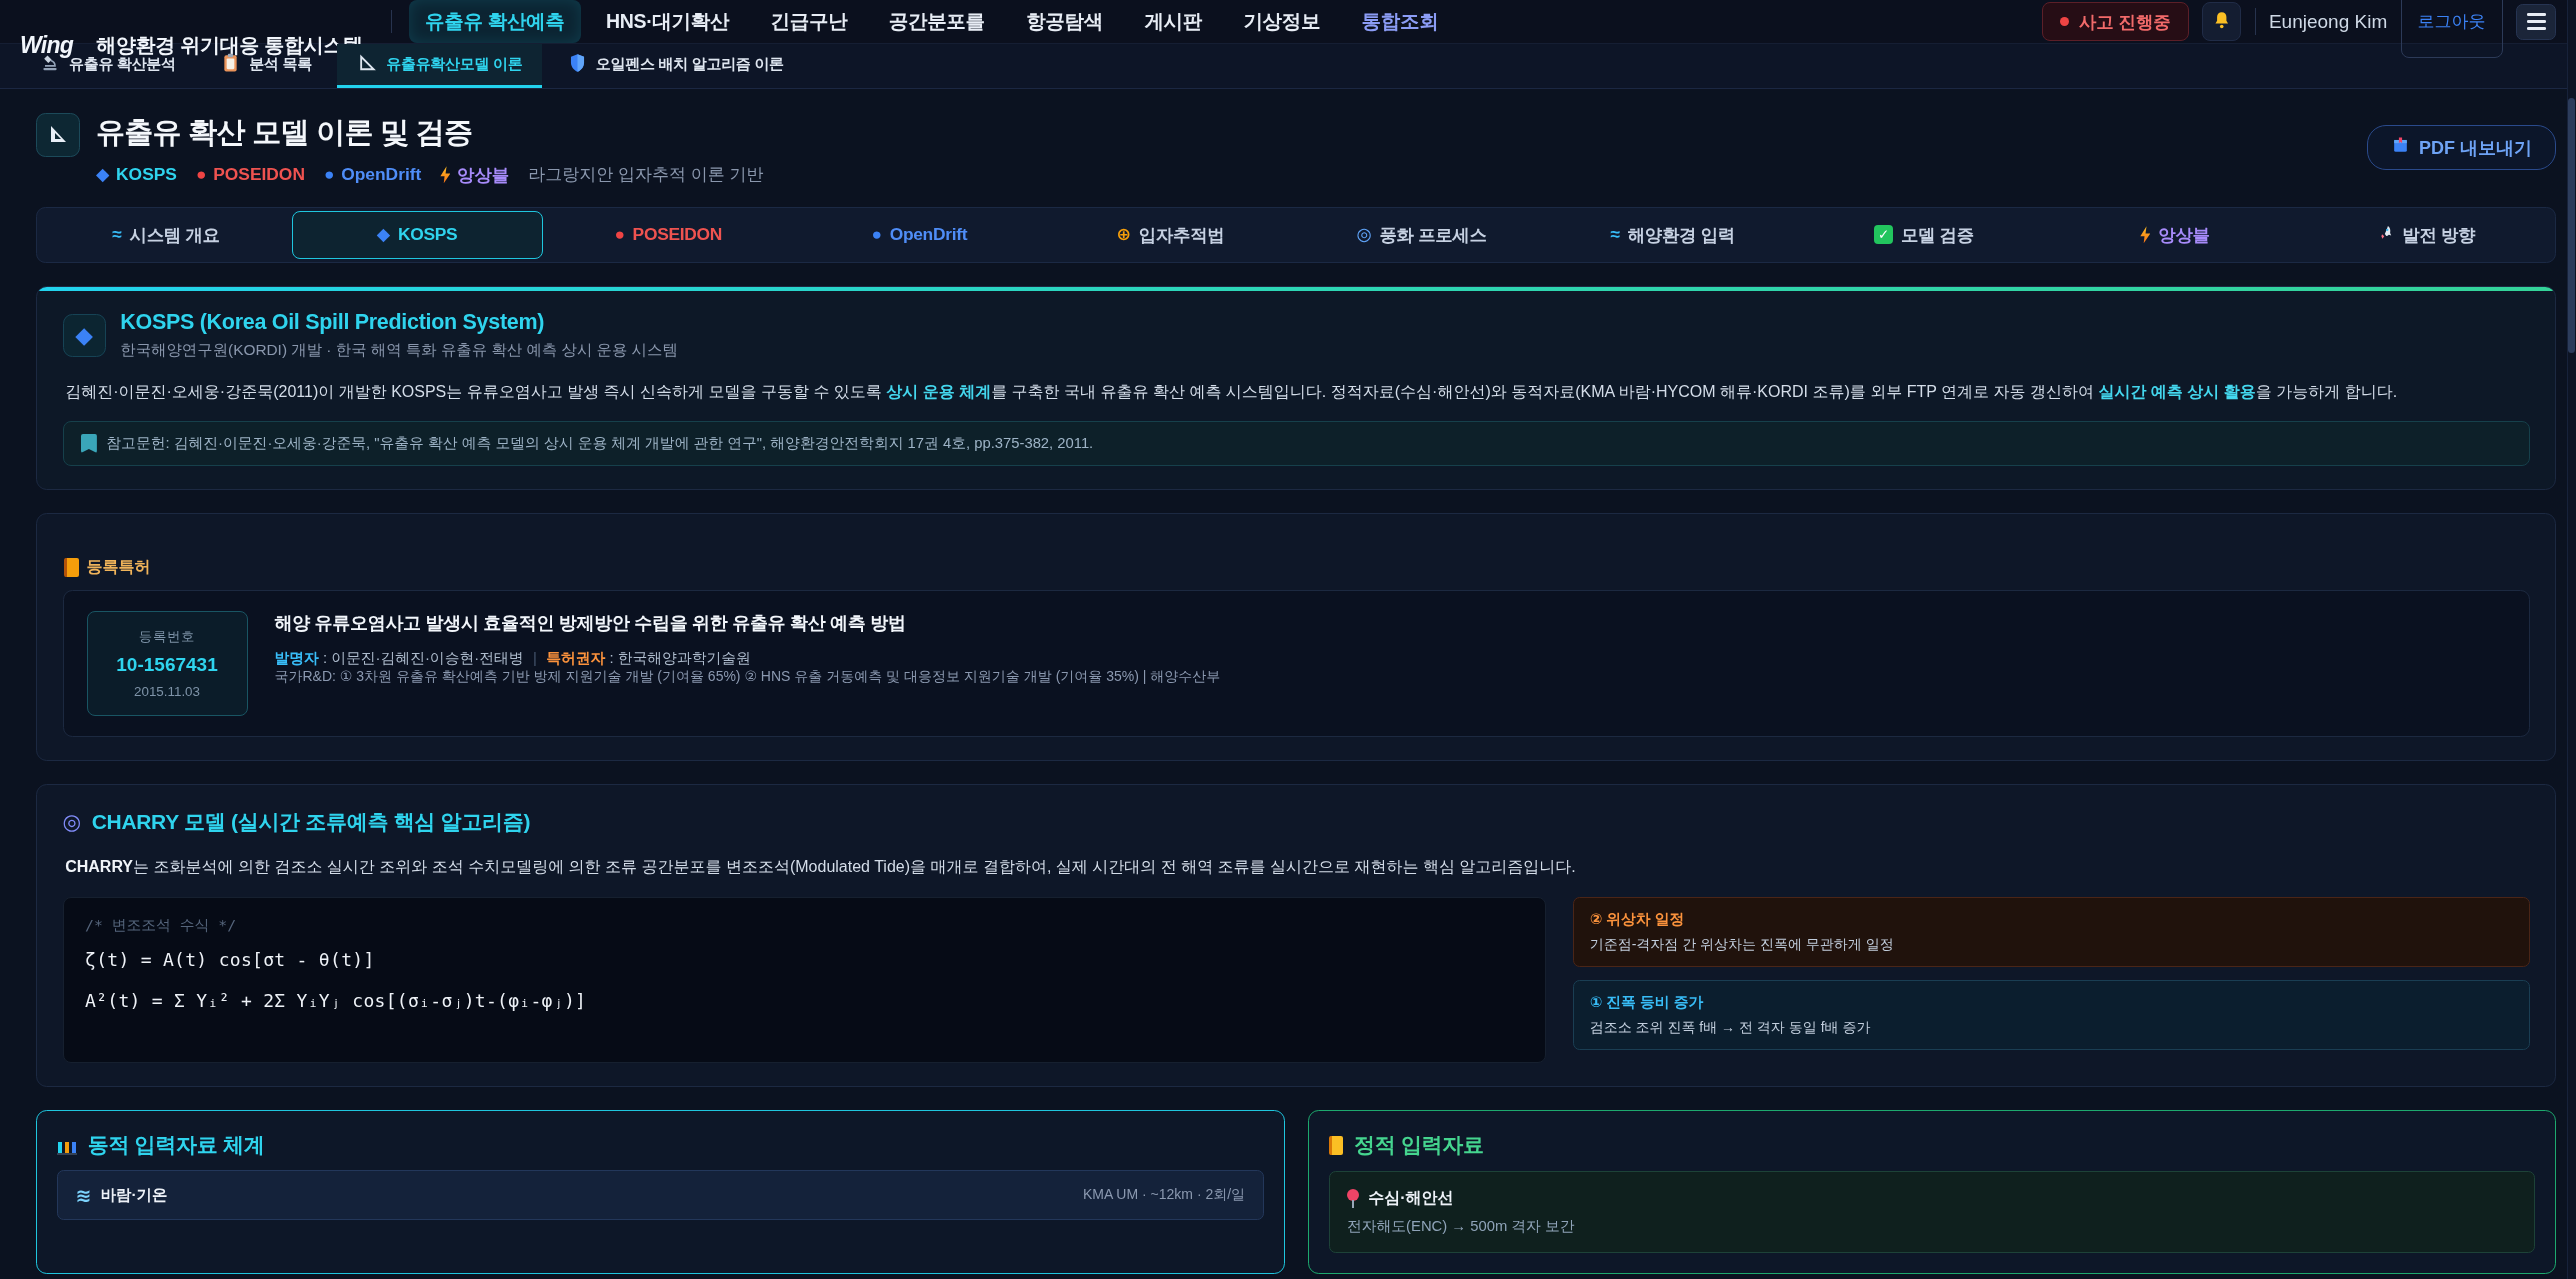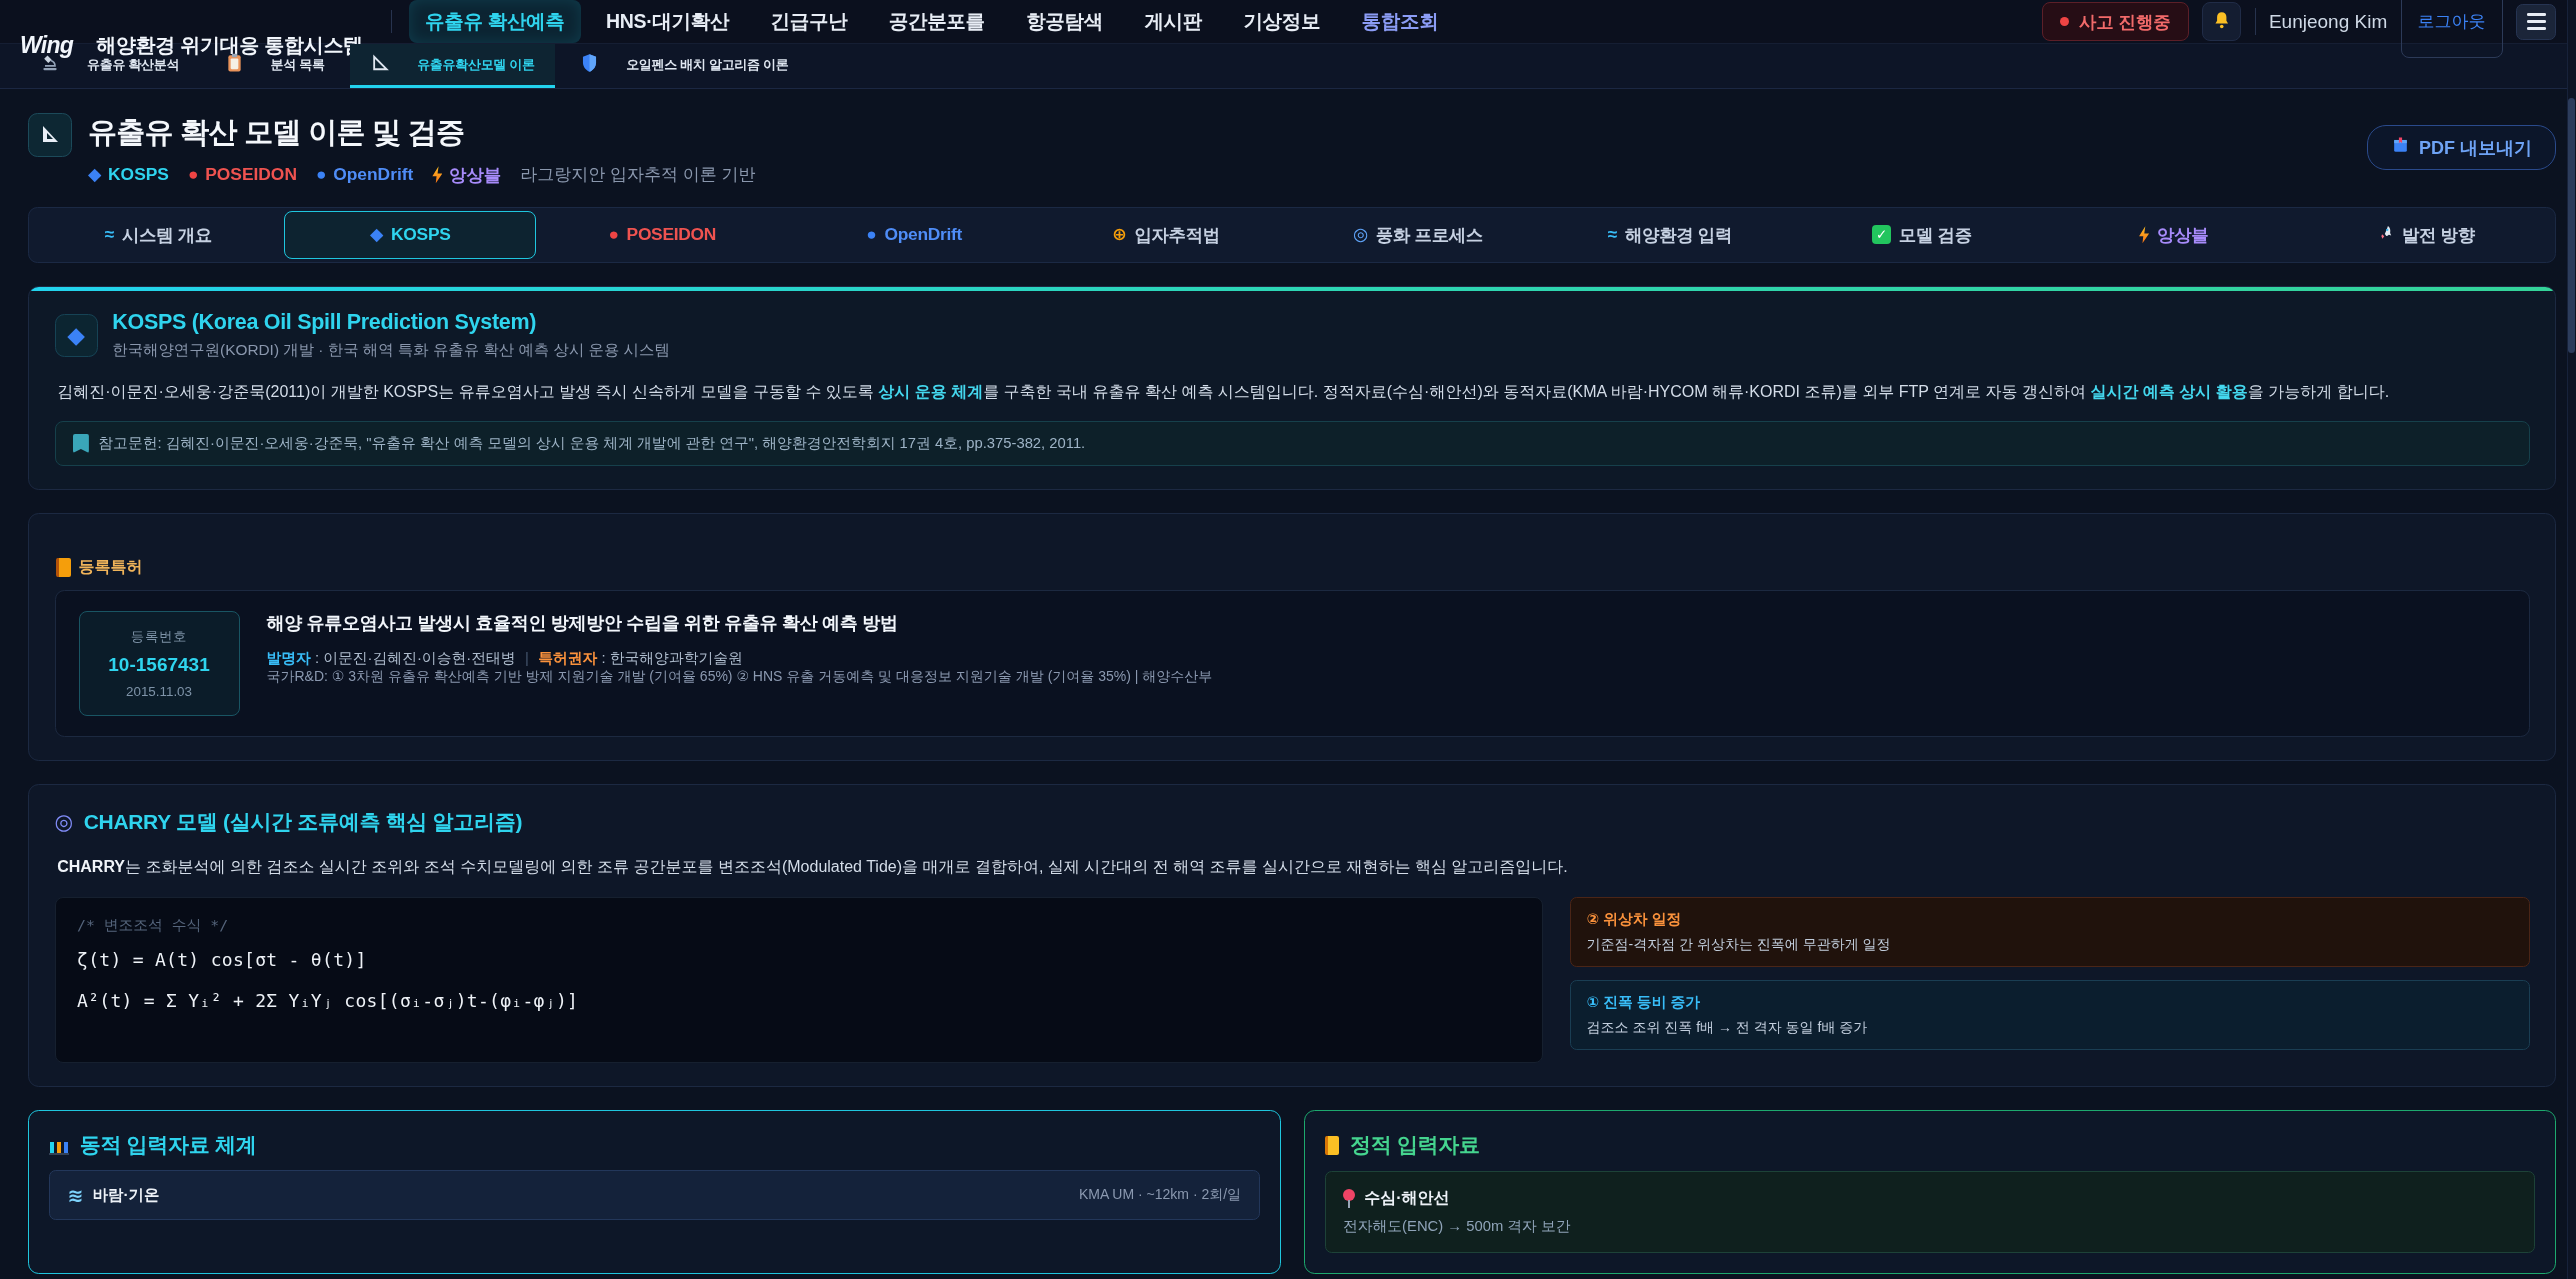--- a/index.html
+++ b/index.html
@@ -46,27 +46,27 @@
     display:flex; flex-direction:column; align-items:center; justify-content:center; gap:4.7px; cursor:pointer;
   }
   .menu-btn i { display:block; width:19px; height:2.3px; background:#e8edf5; border-radius:1.3px; }
 
   
   .subtabs {
     height:45px; background:#0d1527; border-bottom:0.7px solid #1b2742;
     display:flex; align-items:stretch; padding:0 20px; gap:5.4px;
   }
   .subtab {
-    display:flex; align-items:center; gap:27px; padding:0 20px; font-size:13px; font-weight:bold;
+    display:flex; align-items:center; gap:9px; padding:0 20px; font-size:15px; font-weight:bold;
     color:#dfe6f0; cursor:pointer; letter-spacing:-0.3px; border-bottom:3.4px solid transparent;
   }
   .subtab.active { color:#2fd4ee; background:#0e2432; border-bottom-color:#22d3ee; }
 
   
-  .page { padding:19px 20px 0 28px; background:#0b1220; height:1190px; }
+  .page { padding:19px 20px 0 36px; background:#0b1220; height:1190px; }
   .page-head { display:flex; align-items:flex-start; gap:16px; margin:5.4px 0 20px 0; }
   .ph-iconbox {
     width:44px; height:44px; border-radius:9.4px; background:#0d2733; border:0.7px solid #1c4a5a;
     display:flex; align-items:center; justify-content:center;
   }
   .page-title { font-size:29px; font-weight:800; color:#f4f7fb; letter-spacing:-0.7px; }
   .ph-meta { display:flex; align-items:center; gap:19px; margin-top:9.4px; font-size:17.4px; }
   .ph-badge { display:flex; align-items:center; gap:6.7px; font-weight:bold; }
   .ph-badge.cyan { color:#2fd4ee; } .ph-badge.red { color:#ef5350; }
   .ph-badge.blue { color:#4f8df7; } .ph-badge.purple { color:#a78bfa; }

